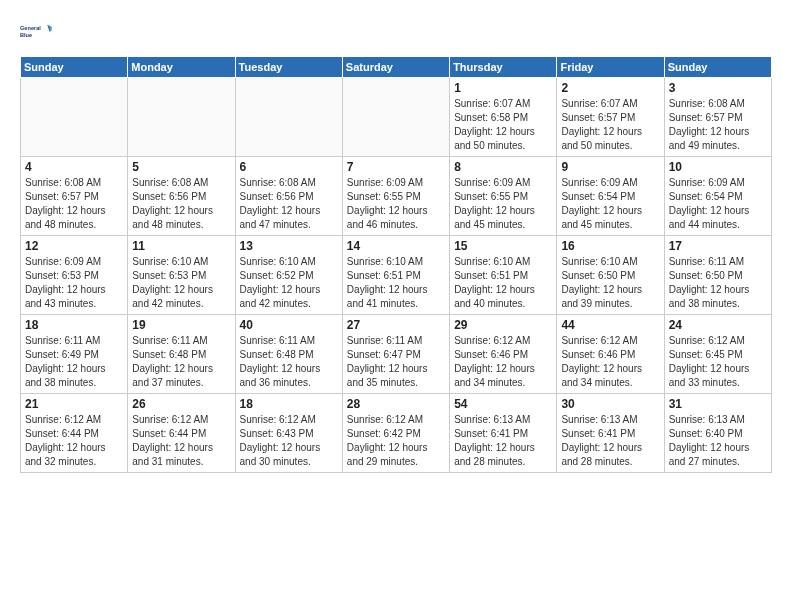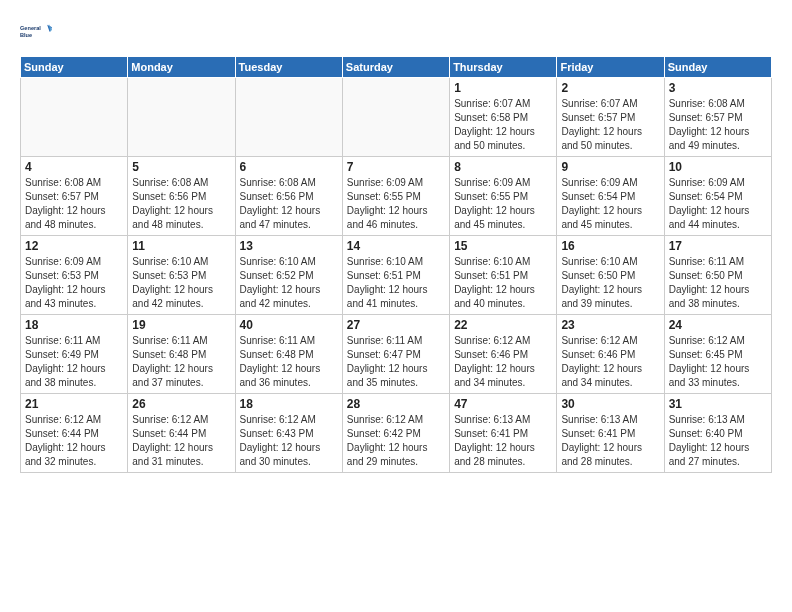--- a/index.html
+++ b/index.html
@@ -265,28 +265,28 @@
 and 36 minutes.</div>
           </td>
           <td>
             <span class="day-num">27</span>
             <div class="day-info" style="white-space: pre-line;">Sunrise: 6:11 AM
 Sunset: 6:47 PM
 Daylight: 12 hours
 and 35 minutes.</div>
           </td>
           <td>
-            <span class="day-num">22</span>
+            <span class="day-num">29</span>
             <div class="day-info" style="white-space: pre-line;">Sunrise: 6:12 AM
 Sunset: 6:46 PM
 Daylight: 12 hours
 and 34 minutes.</div>
           </td>
           <td>
-            <span class="day-num">23</span>
+            <span class="day-num">44</span>
             <div class="day-info" style="white-space: pre-line;">Sunrise: 6:12 AM
 Sunset: 6:46 PM
 Daylight: 12 hours
 and 34 minutes.</div>
           </td>
           <td>
             <span class="day-num">24</span>
             <div class="day-info" style="white-space: pre-line;">Sunrise: 6:12 AM
 Sunset: 6:45 PM
 Daylight: 12 hours
@@ -316,21 +316,21 @@
 and 30 minutes.</div>
           </td>
           <td>
             <span class="day-num">28</span>
             <div class="day-info" style="white-space: pre-line;">Sunrise: 6:12 AM
 Sunset: 6:42 PM
 Daylight: 12 hours
 and 29 minutes.</div>
           </td>
           <td>
-            <span class="day-num">47</span>
+            <span class="day-num">54</span>
             <div class="day-info" style="white-space: pre-line;">Sunrise: 6:13 AM
 Sunset: 6:41 PM
 Daylight: 12 hours
 and 28 minutes.</div>
           </td>
           <td>
             <span class="day-num">30</span>
             <div class="day-info" style="white-space: pre-line;">Sunrise: 6:13 AM
 Sunset: 6:41 PM
 Daylight: 12 hours

